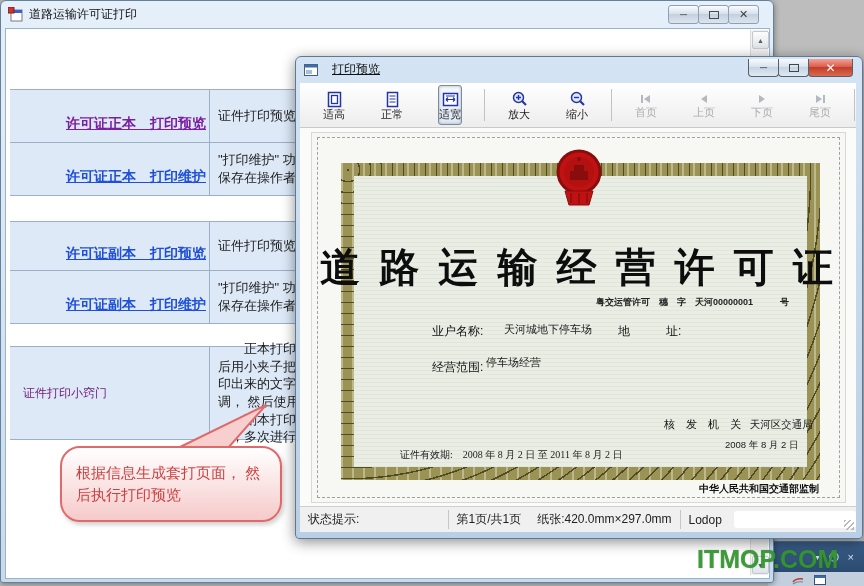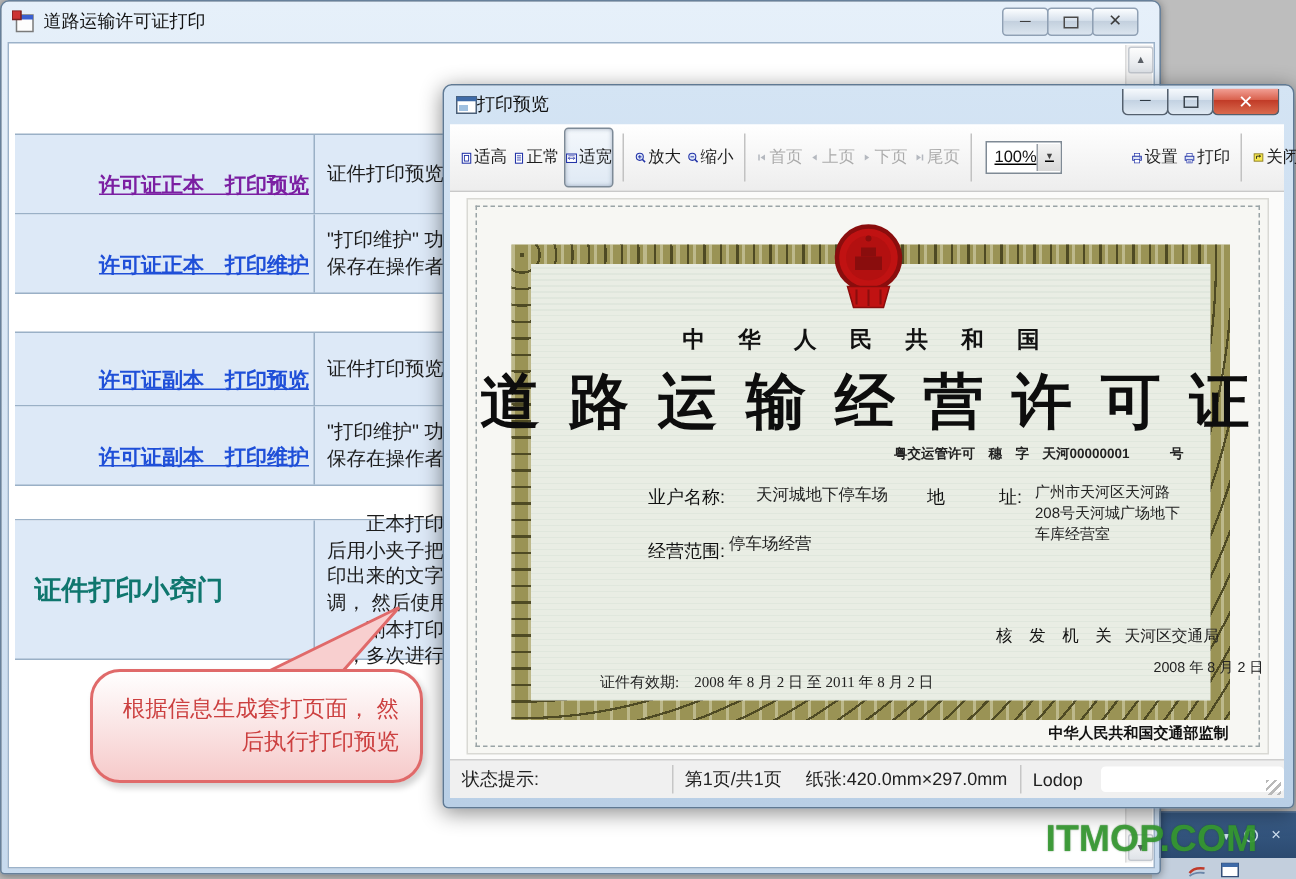--- a/index.html
+++ b/index.html
@@ -37,49 +37,49 @@
   
   .tbl{position:absolute;left:4px;top:60px;width:745px;border-top:1px solid #9ab0c6;}
   .trow{display:flex;border-bottom:1px solid #9ab0c6;background:#dde9f7;}
   .trow.sep{background:#fff;}
   .cell-l{width:200px;border-right:1px solid #9ab0c6;display:flex;align-items:center;padding-left:56px;box-sizing:border-box;}
   .cell-l.tip{padding-left:13px;align-items:center;}
   .cell-r{flex:1;padding:5px 8px;font-size:13px;color:#1c1c1c;line-height:1.35;display:flex;align-items:center;}
   .prewrap{white-space:pre-wrap;}
   .lnk{font-size:14px;font-weight:bold;text-decoration:underline;color:#1f4fd8;cursor:pointer;margin-top:16px;}
   .lnk.visited{color:#7b1fa2;}
-  .tip-label{font-size:18px;font-weight:bold;color:#0f766e;}
+  .tip-label{font-size:12px;font-weight:normal;color:#701a75;}
   
   .bubble-tail{position:absolute;left:150px;top:372px;width:140px;height:48px;}
   .bubble{
     position:absolute;left:54px;top:417px;width:222px;height:76px;
     border:2px solid #e06a6a;border-radius:20px;
     background:linear-gradient(#ffffff,#f6caca);
     box-shadow:2px 3px 4px rgba(0,0,0,.18);
-    display:flex;align-items:center;justify-content:center;text-align:right;
+    display:flex;align-items:center;justify-content:center;text-align:left;
     font-size:15px;color:#cc4040;line-height:1.5;padding:17px 14px;box-sizing:border-box;
   }
   
   .pv-win{
     position:absolute;left:295px;top:56px;width:566px;height:481px;
     background:linear-gradient(#d4e4f4,#b9cfe6);
     border:1px solid #5f7993;border-radius:6px 6px 4px 4px;
     box-shadow:0 3px 14px rgba(0,0,0,.45);
   }
   .pv-title{position:absolute;left:0;top:0;right:0;height:25px;display:flex;align-items:center;padding-left:8px;}
-  .pv-title .t-text{font-size:12px;color:#111;margin-left:0;}
+  .pv-title .t-text{font-size:12px;color:#111;margin-left:14px;text-decoration:underline;}
   .pv-caps{position:absolute;top:2px;right:9px;display:flex;}
   .pv-cap{height:17px;border:1px solid #54606e;border-top:none;border-radius:0 0 4px 4px;margin-left:-1px;display:flex;align-items:center;justify-content:center;font-size:10px;color:#2f3a44;}
   .pv-cap.min,.pv-cap.max{width:29px;background:linear-gradient(#f7fafd,#d9e3ee 45%,#c3d2e2 46%,#dfe9f3);}
   .pv-cap.close{width:43px;background:linear-gradient(#f2a196,#d9604c 45%,#c13b27 46%,#d96a4e);color:#fff;font-weight:bold;}
   .pv-cap .maxbox{width:8px;height:6px;border:1px solid #3c4650;display:block;}
   .pv-client{position:absolute;left:4px;top:26px;width:556px;height:449px;background:#fff;display:flex;flex-direction:column;}
   
   .tbar{height:44px;background:linear-gradient(#ffffff,#ededed);border-bottom:1px solid #c9c9c9;display:flex;align-items:center;padding:0 5px;flex:0 0 auto;}
-  .tbtn{width:31px;height:38px;display:flex;align-items:center;justify-content:center;gap:1px;border:1px solid transparent;border-radius:3px;margin:0 1px;}
+  .tbtn{width:31px;height:38px;display:flex;flex-direction:column;align-items:center;justify-content:center;gap:1px;border:1px solid transparent;border-radius:3px;margin:0 17px;}
   .tbtn .tlabel{font-size:11px;color:#1d1d1d;white-space:nowrap;line-height:1;}
   .tbtn.selected{border-color:#7d8a97;background:linear-gradient(#f4f8fc,#dfe9f4);box-shadow:inset 0 0 3px rgba(90,110,140,.5);}
   .tbtn.disabled .tlabel{color:#ababab;}
   .tsep{width:1px;height:32px;background:#c2c2c2;margin:0 5px;flex:0 0 auto;}
   .zoom-combo{width:76px;height:20px;border:1px solid #7f8a95;background:#fff;display:flex;align-items:center;margin:0 4px;text-decoration:underline;}
   .zoom-combo .zval{flex:1;font-size:11px;color:#111;padding-left:5px;}
   .zoom-combo .zarrow{width:15px;height:18px;background:linear-gradient(#f4f4f4,#d8d8d8);border-left:1px solid #9aa0a8;display:flex;align-items:center;justify-content:center;font-size:6px;color:#444;}
   .gap40{width:40px;flex:0 0 auto;}
   
   .pv-area{flex:1;background:#fbfbfa;position:relative;overflow:hidden;}
@@ -107,21 +107,21 @@
   .f-owner-l{position:absolute;left:120px;top:190px;}
   .f-owner-v{position:absolute;left:192px;top:189px;}
   .f-addr-l{position:absolute;left:306px;top:190px;}
   .f-addr-v{position:absolute;left:378px;top:189px;width:132px;font-size:10px;line-height:14px;}
   .f-scope-l{position:absolute;left:120px;top:226px;}
   .f-scope-v{position:absolute;left:174px;top:222px;}
   .f-auth{position:absolute;left:352px;top:281px;}
   .f-auth .cert-lbl{letter-spacing:4px;font-size:11px;}
   .f-auth .cert-val{font-size:10.5px;}
   .f-valid{position:absolute;left:88px;top:315px;font-size:10px;color:#222;font-family:Liberation Serif, serif;}
-  .f-issue{position:absolute;left:413px;top:306px;font-size:9.5px;color:#222;margin-left:44px;}
+  .f-issue{position:absolute;left:413px;top:306px;font-size:9.5px;color:#222;}
   .cert-footer{position:absolute;right:26px;top:349px;font-size:10px;font-weight:bold;color:#111;}
   
   .statusbar{height:25px;border-top:1px solid #cfcfcf;background:#f0f0f0;display:flex;align-items:center;font-size:12px;color:#222;flex:0 0 auto;position:relative;}
   .st-seg{padding:0 8px;white-space:nowrap;}
   .st-div{width:1px;height:19px;background:#c6c6c6;}
   .st-blank{width:130px;height:17px;background:#fff;border-radius:3px;margin-left:4px;}
   .st-grip{position:absolute;right:2px;bottom:2px;width:10px;height:10px;
     background:repeating-linear-gradient(135deg,#b9b9b9 0 1.5px,transparent 1.5px 4px);}
   
   .watermark{position:absolute;left:697px;top:545px;font-size:25px;font-weight:bold;
@@ -378,29 +378,25 @@
         </div>
         <svg class="cert-emblem" viewBox="0 0 48 60">
           <circle cx="24" cy="24" r="21" fill="#c01212" stroke="#8a0d0d" stroke-width="3"></circle>
           <circle cx="24" cy="24" r="15" fill="#b31010"></circle>
           <rect x="15" y="23" width="18" height="9" fill="#8a0d0d"></rect>
           <rect x="19" y="17" width="10" height="6" fill="#8a0d0d"></rect>
           <circle cx="24" cy="11" r="2" fill="#8a0d0d"></circle>
           <path d="M10 43h28l-4 14H14z" fill="#c01212" stroke="#8a0d0d"></path>
           <path d="M16 45v10M24 45v11M32 45v10" stroke="#8a0d0d" stroke-width="1.4"></path>
         </svg>
-        <div class="cert-country">中 华 人 民 共 和 国</div>
         <div class="cert-title">道 路 运 输 经 营 许 可 证</div>
         <div class="cert-licno">粤交运管许可　穗　字　天河00000001　　　号</div>
         <span class="cert-lbl f-owner-l">业户名称:</span>
         <span class="cert-val f-owner-v">天河城地下停车场</span>
         <span class="cert-lbl f-addr-l">地　　　址:</span>
-        <span class="cert-val f-addr-v prewrap">广州市天河区天河路
-208号天河城广场地下
-车库经营室</span>
         <span class="cert-lbl f-scope-l">经营范围:</span>
         <span class="cert-val f-scope-v">停车场经营</span>
         <span class="f-auth">
           <span class="cert-lbl">核 发 机 关</span>
           <span class="cert-val">天河区交通局</span>
         </span>
         <span class="f-valid">证件有效期:　2008 年 8 月 2 日 至 2011 年 8 月 2 日</span>
         <span class="f-issue">2008 年 8 月 2 日</span>
         <div class="cert-footer">中华人民共和国交通部监制</div>
       </div>

